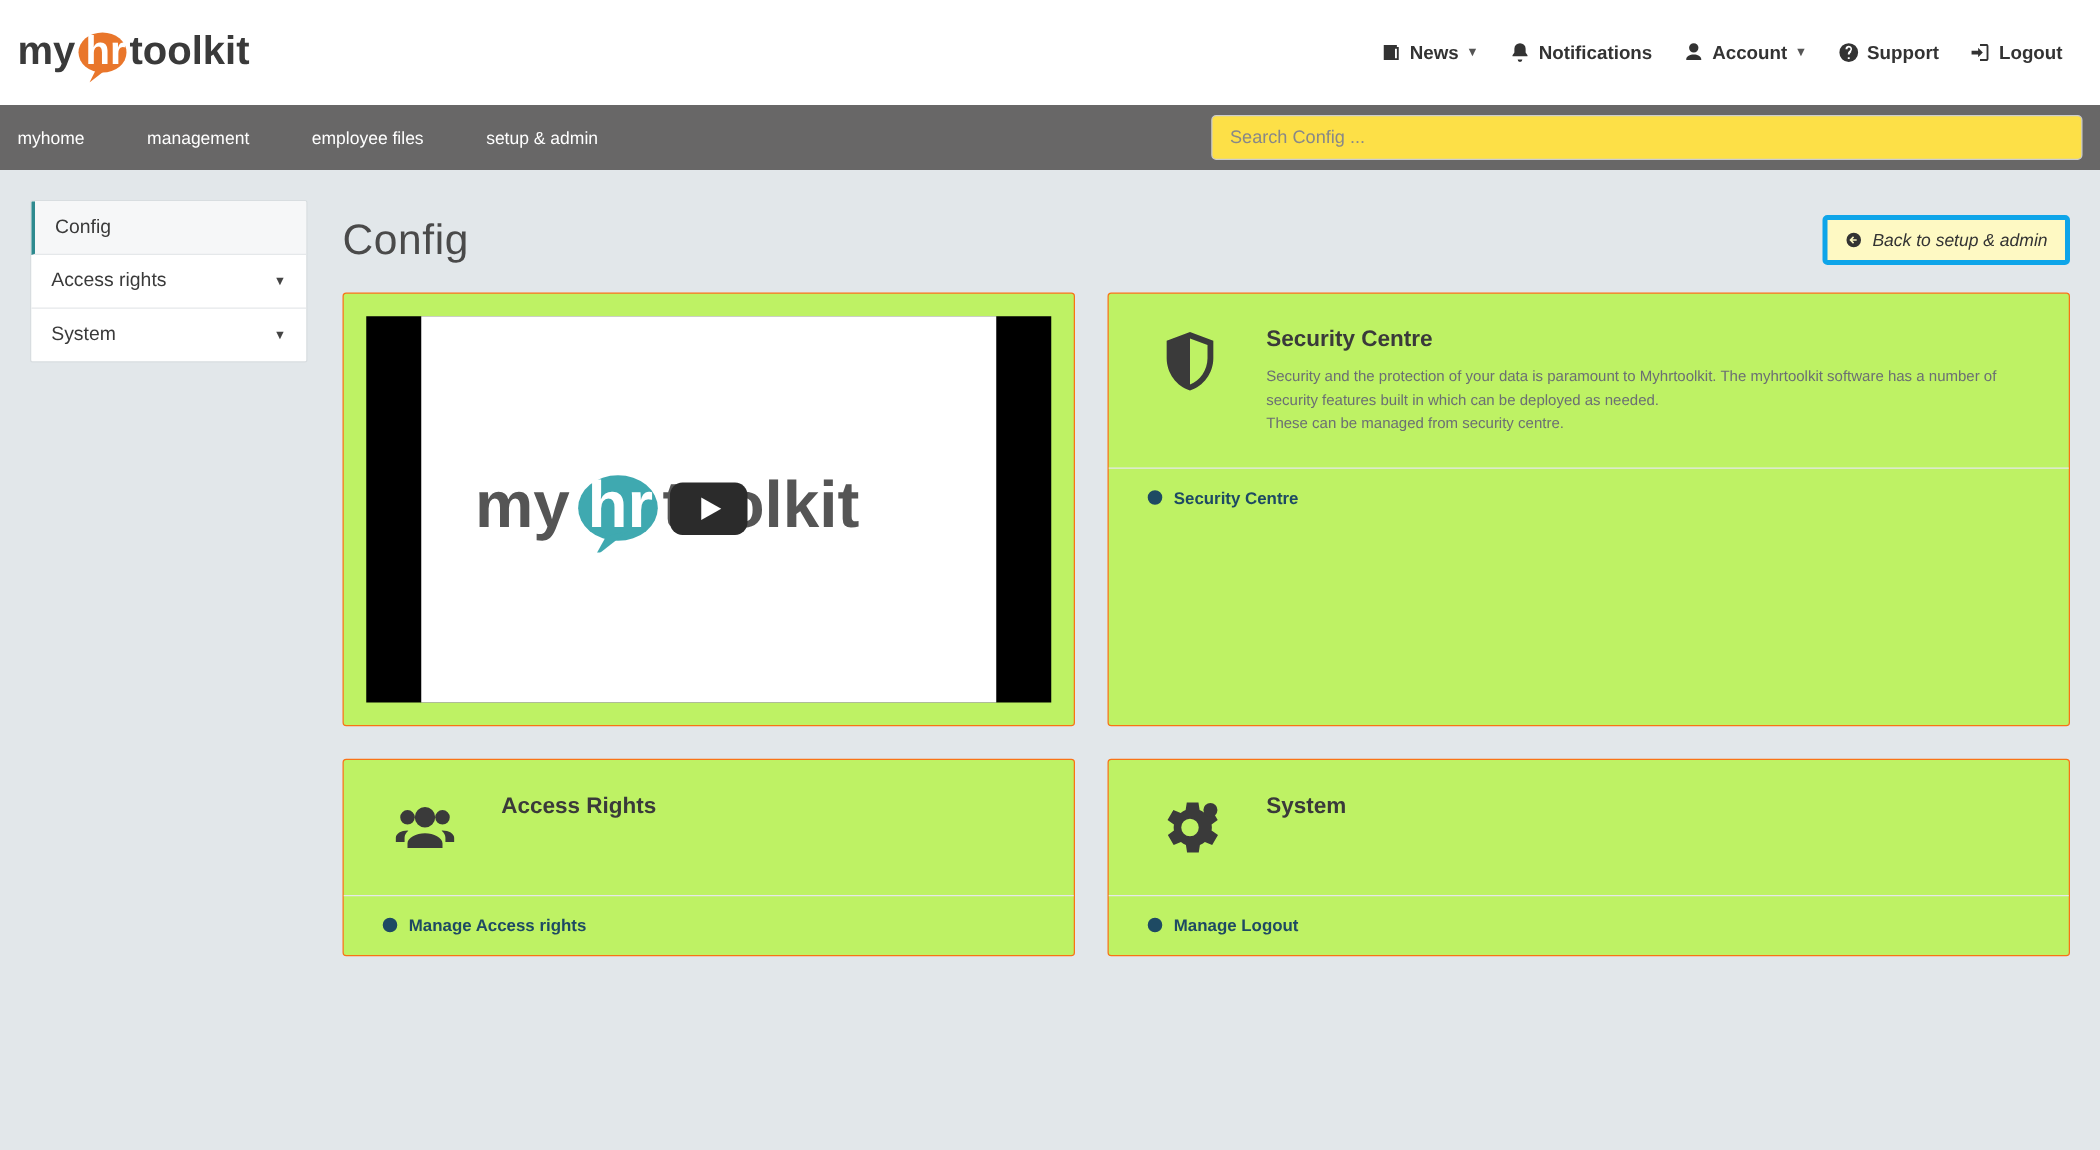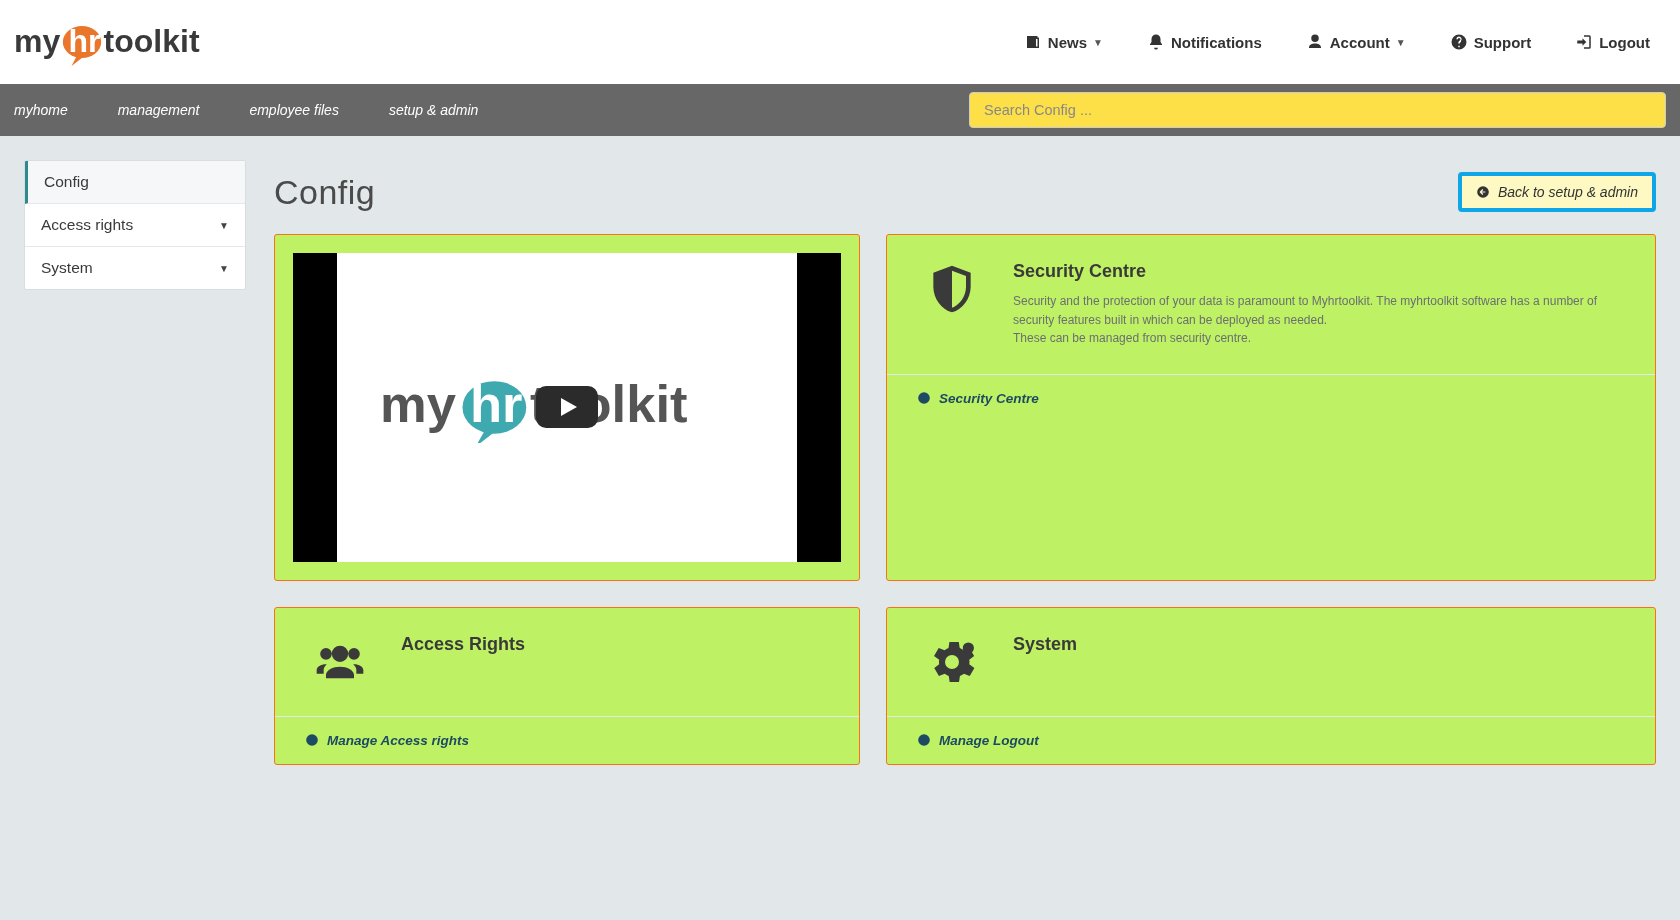--- a/index.html
+++ b/index.html
@@ -1,23 +1,23 @@
 <!DOCTYPE html>
 <html><head>
 <meta charset="utf-8">
 <style>
   * { box-sizing: border-box; margin: 0; padding: 0; }
   body { font-family: "Segoe UI", Arial, sans-serif; background:#ffffff; color:#333; }
-  a { text-decoration:none; color:inherit;font-style:italic; }
+  a { text-decoration:none; color:inherit; }
 
   
   .topbar { display:flex; align-items:center; justify-content:space-between; padding:18px 30px 18px 14px; background:#fff; }
   .logo { display:flex; align-items:center; }
   .logo svg { height:48px; }
-  .topnav { display:flex; align-items:center; gap:44px; }
+  .topnav { display:flex; align-items:center; gap:24px; }
   .topnav-item { display:flex; align-items:center; gap:6px; font-weight:700; color:#333; font-size:15px; cursor:pointer; }
   .topnav-item .caret { font-size:10px; color:#555; }
   .topnav-item svg { width:18px; height:18px; fill:#333; }
 
   
   .navbar { background:#686767; display:flex; align-items:center; padding:0 14px; height:52px; }
   .nav-links { display:flex; gap:50px; }
   .nav-links a { color:#fff; font-size:14px; font-weight:500; padding:16px 0; cursor:pointer; }
   .search-wrap { margin-left:auto; flex:0 0 697px; }
   .search-wrap input { width:100%; height:36px; border-radius:4px; border:1px solid #ccc; padding:0 14px; font-size:14.5px; color:#555; background:#fde047; }

